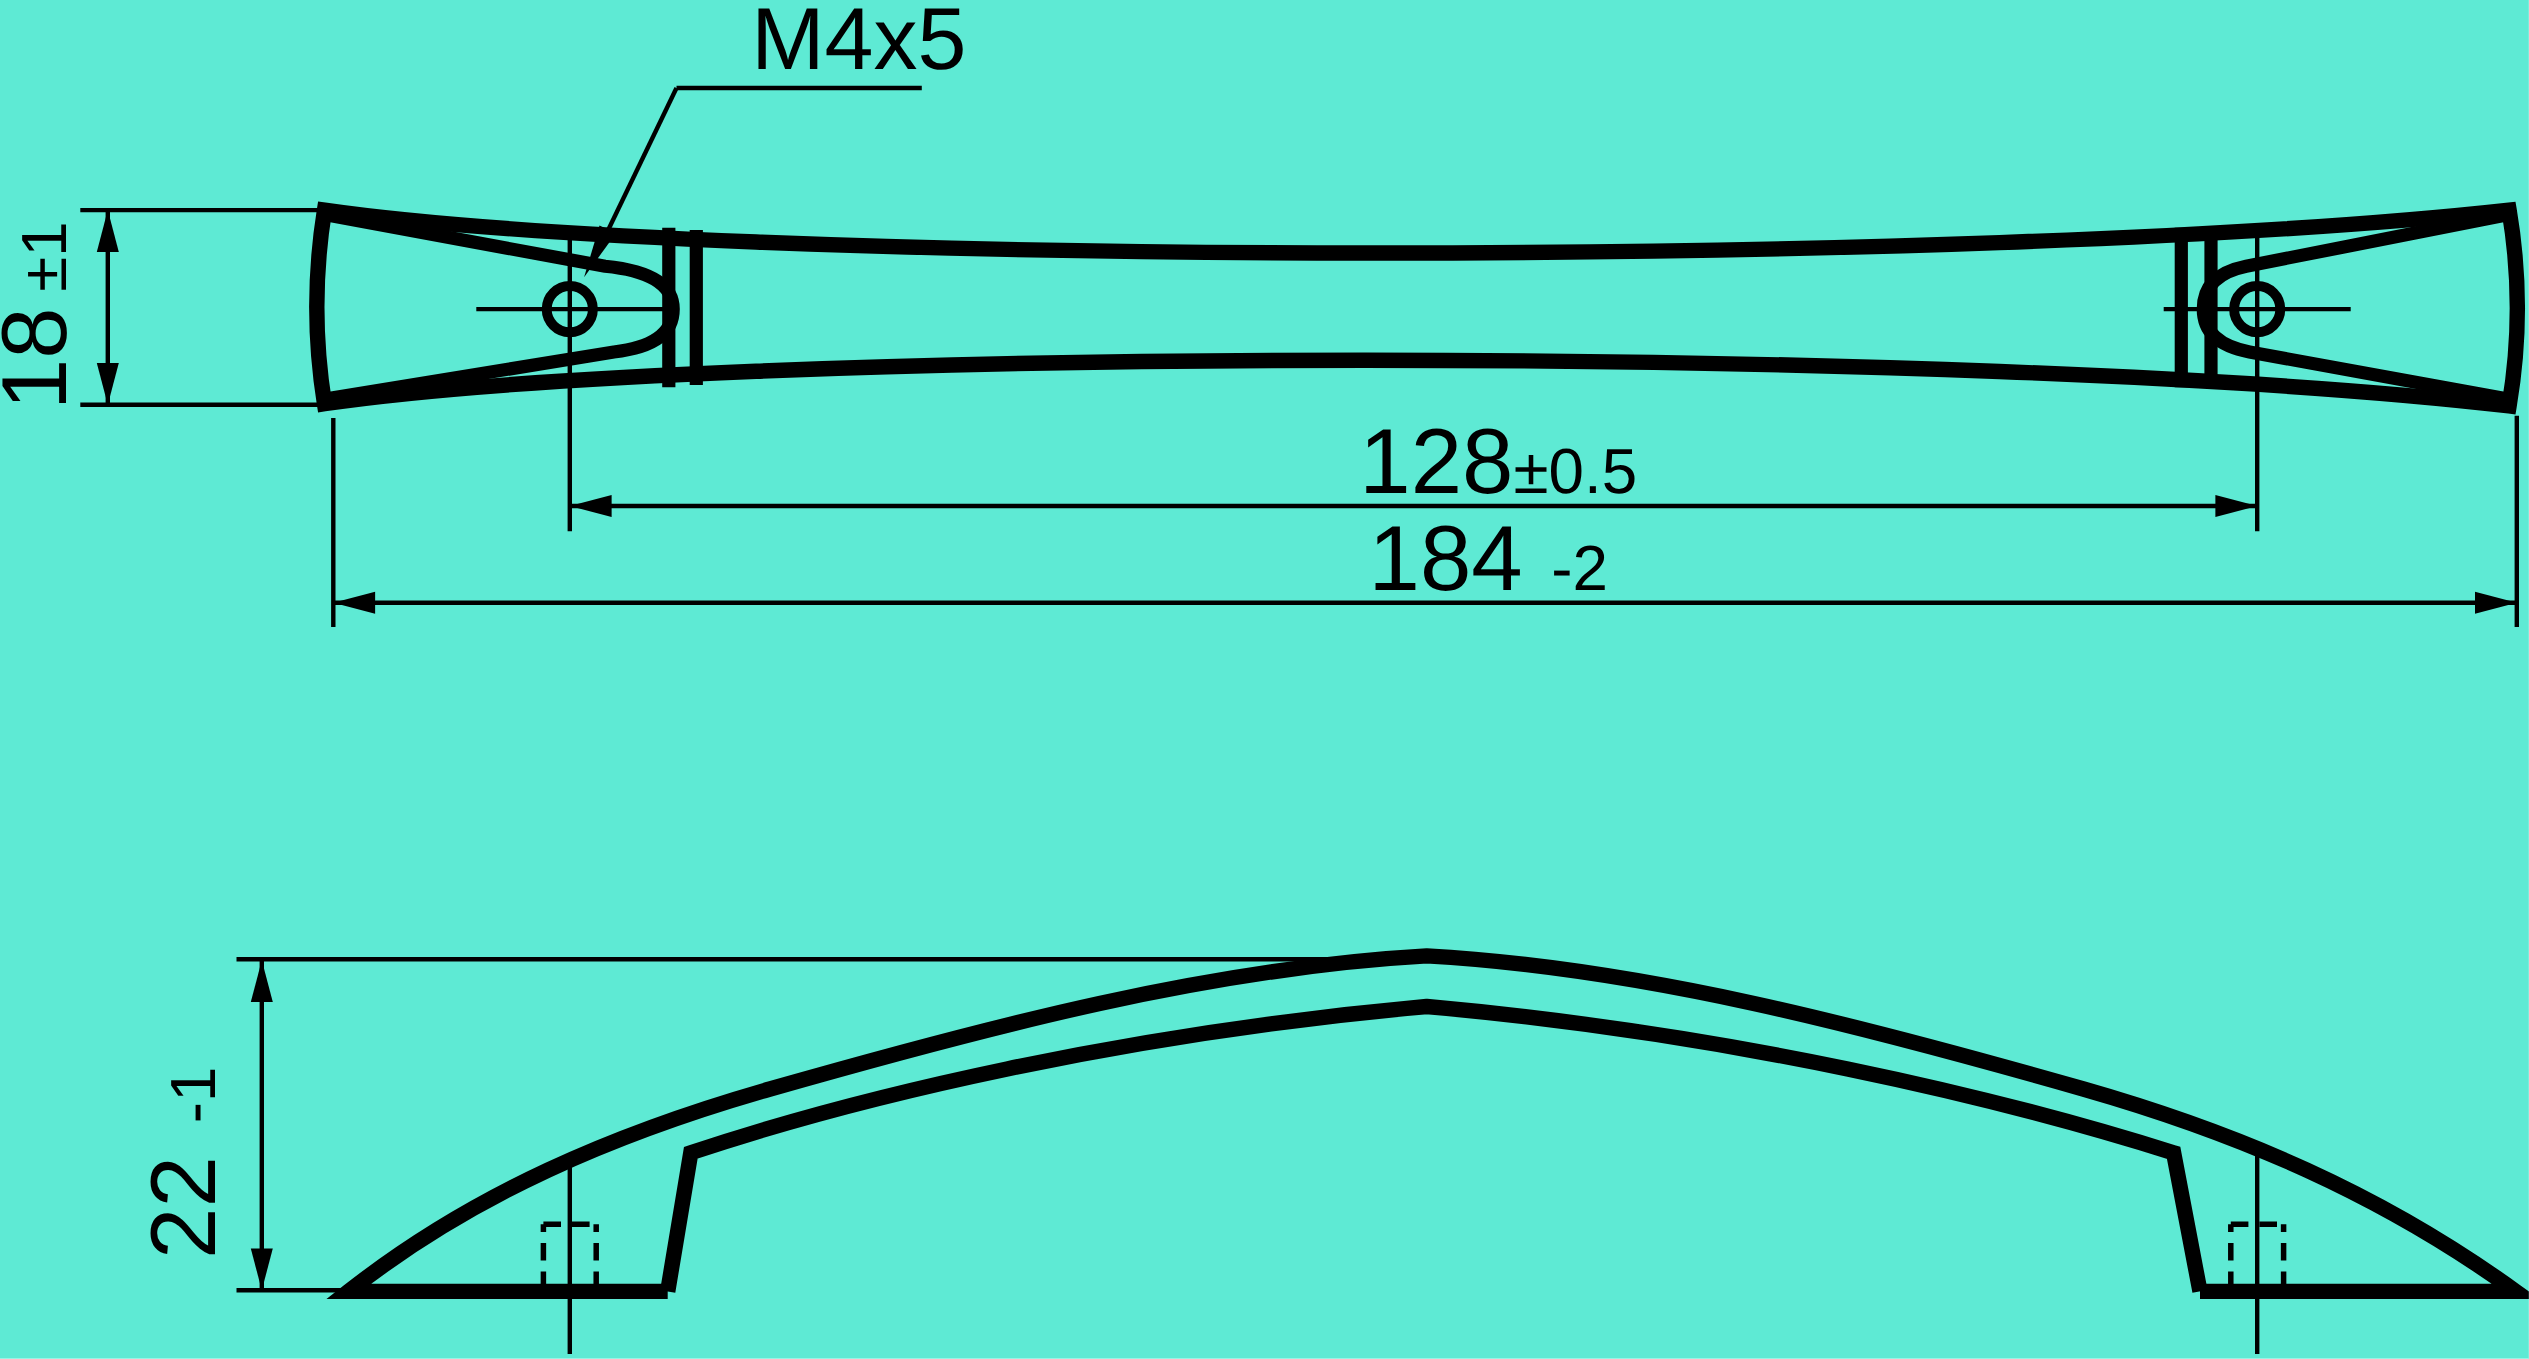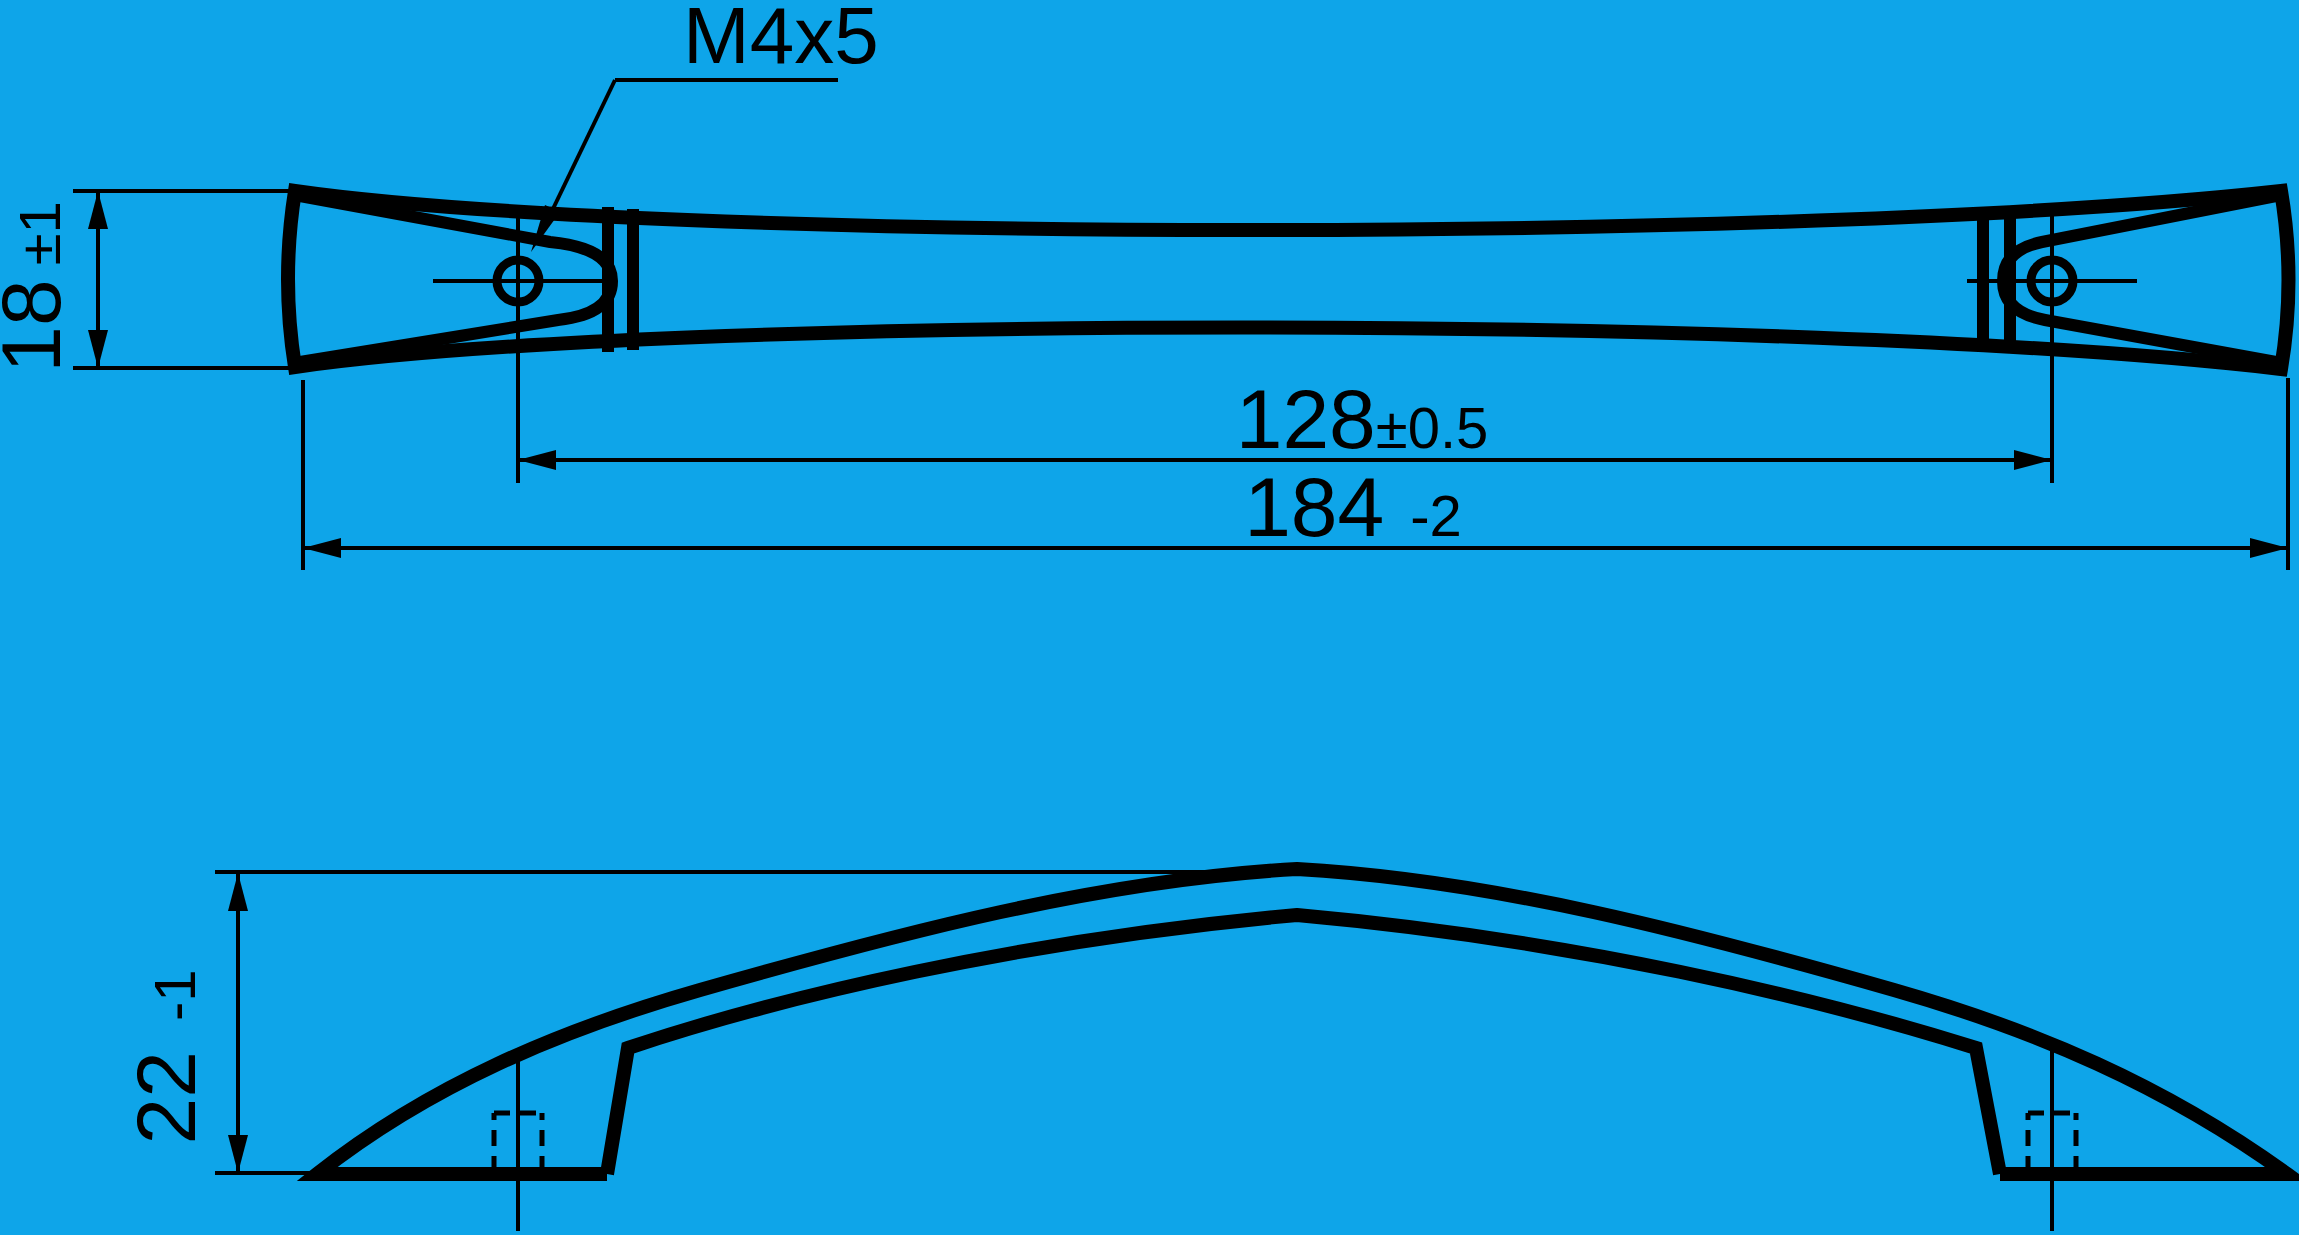--- a/index.html
+++ b/index.html
@@ -4,21 +4,21 @@
 <style>
   html, body {
     margin: 0;
     padding: 0;
     background: #ffffff;
     font-family: "Liberation Sans", sans-serif;
   }
   .sheet {
     width: 100%;
     max-width: 2299px;
-    background: #0ea5e9;
+    background: #5eead4;
     text-align: center;
   }
   svg { display: block; width: 100%; height: auto; }
 
   
   .obj   { fill: none; stroke: #000; stroke-width: 14; stroke-linejoin: miter; }
   .obj12 { fill: none; stroke: #000; stroke-width: 12; }
   .thin  { fill: none; stroke: #000; stroke-width: 4;  }
   .hidden{ fill: none; stroke: #000; stroke-width: 5; stroke-dasharray: 16 10; }
   .ring  { fill: none; stroke: #000; stroke-width: 9; }

